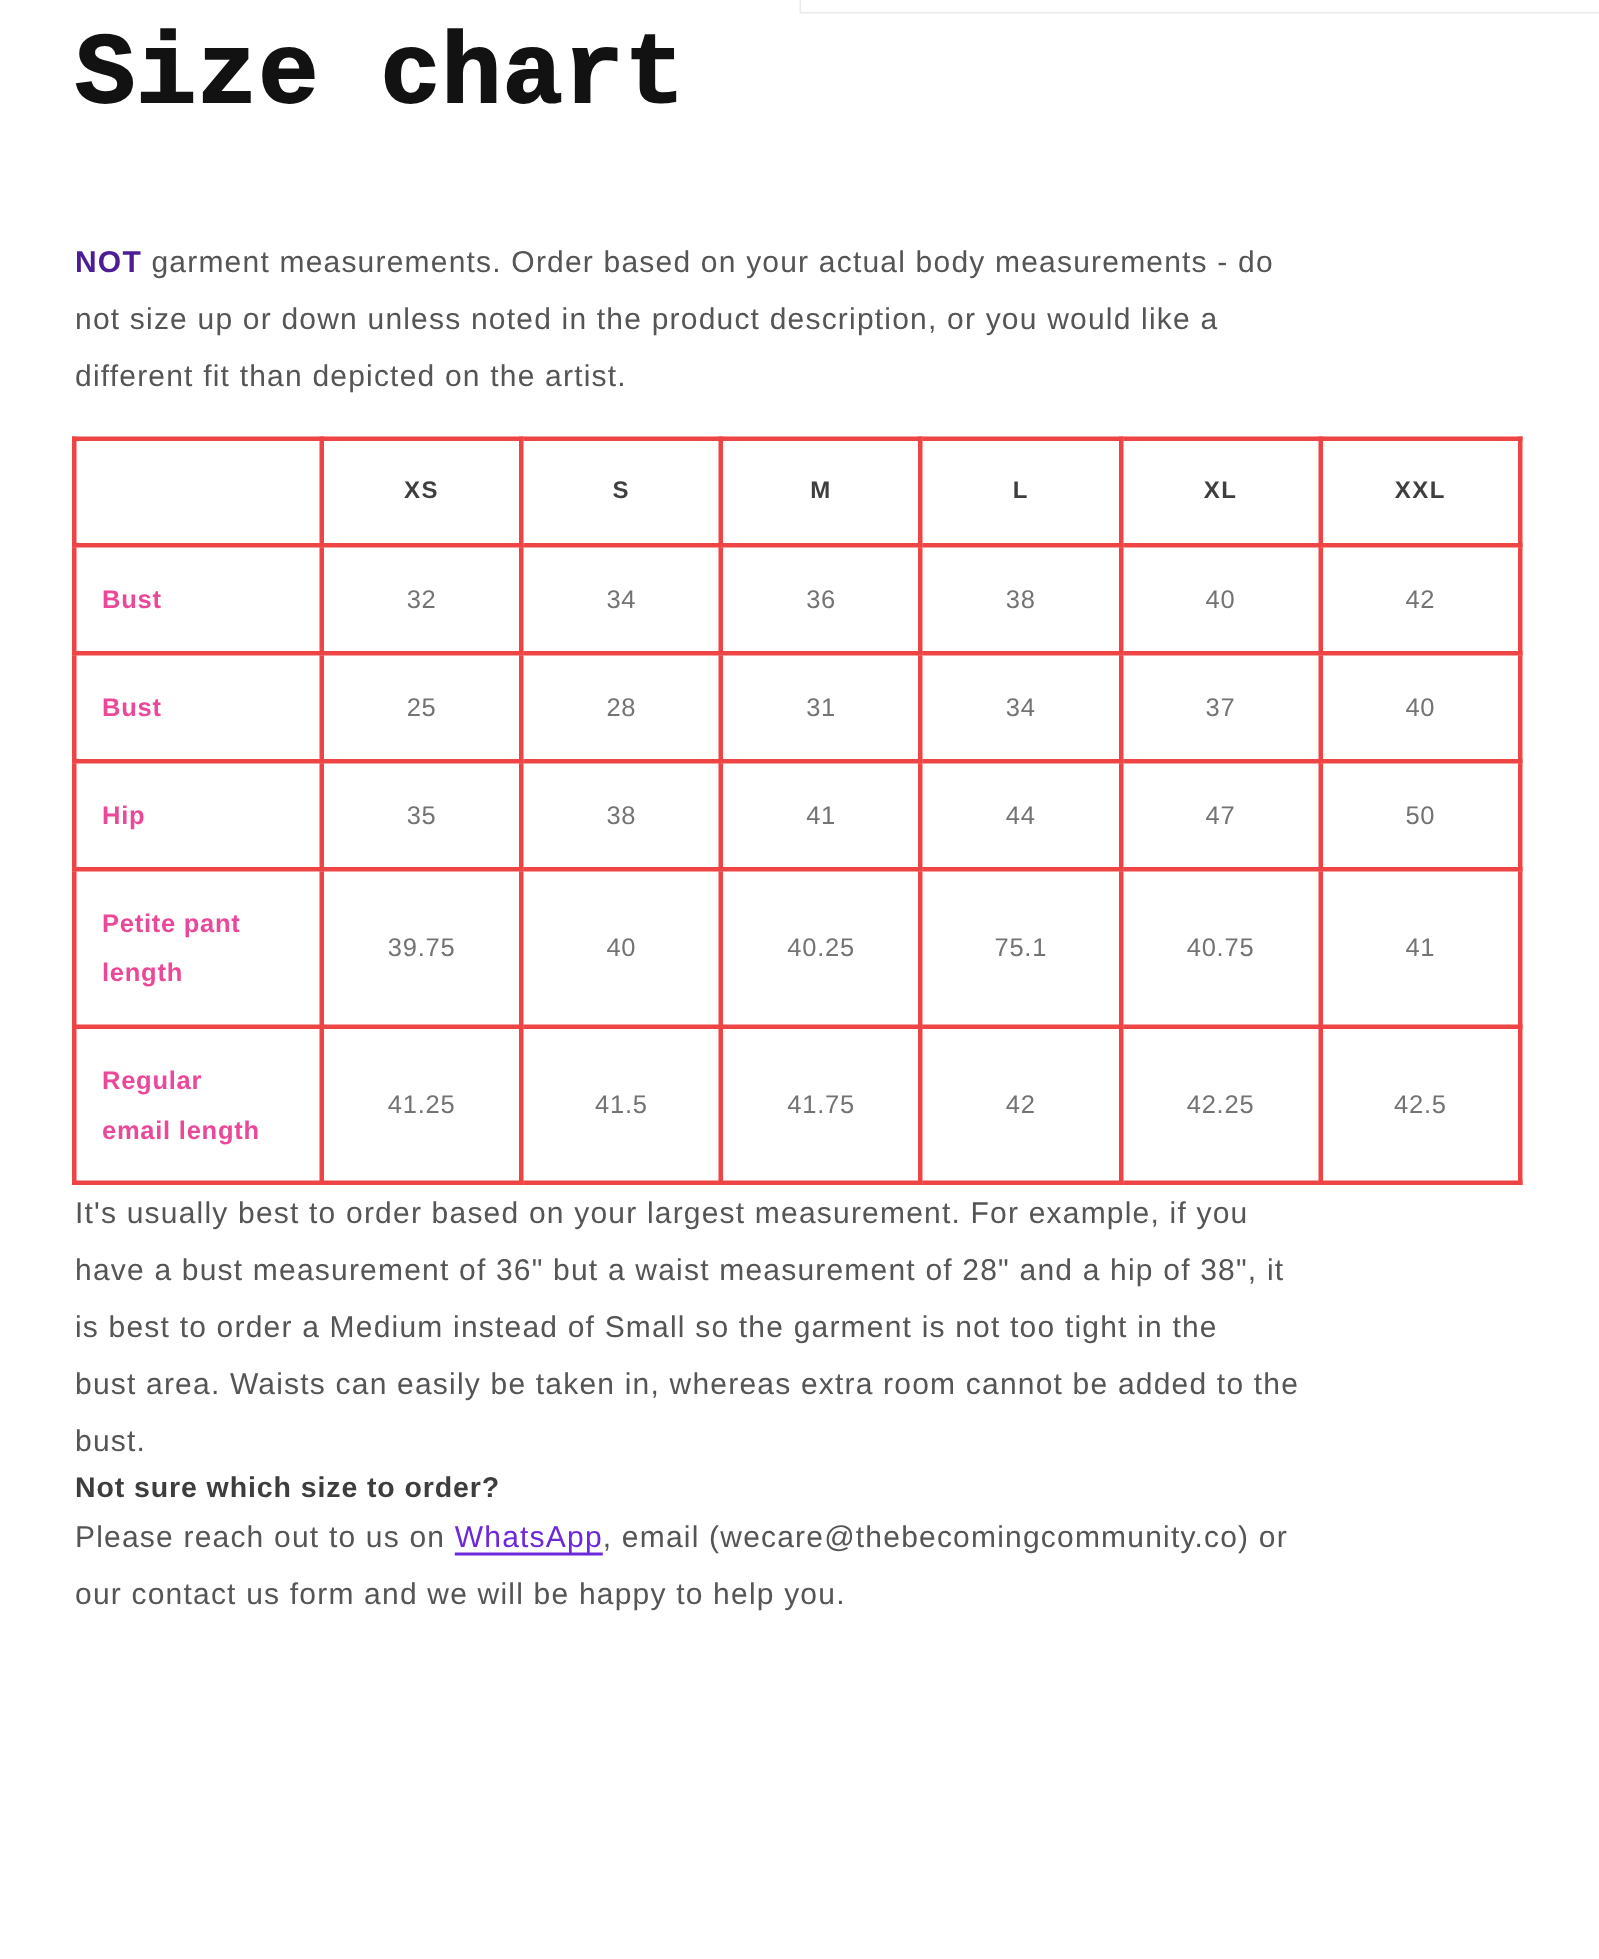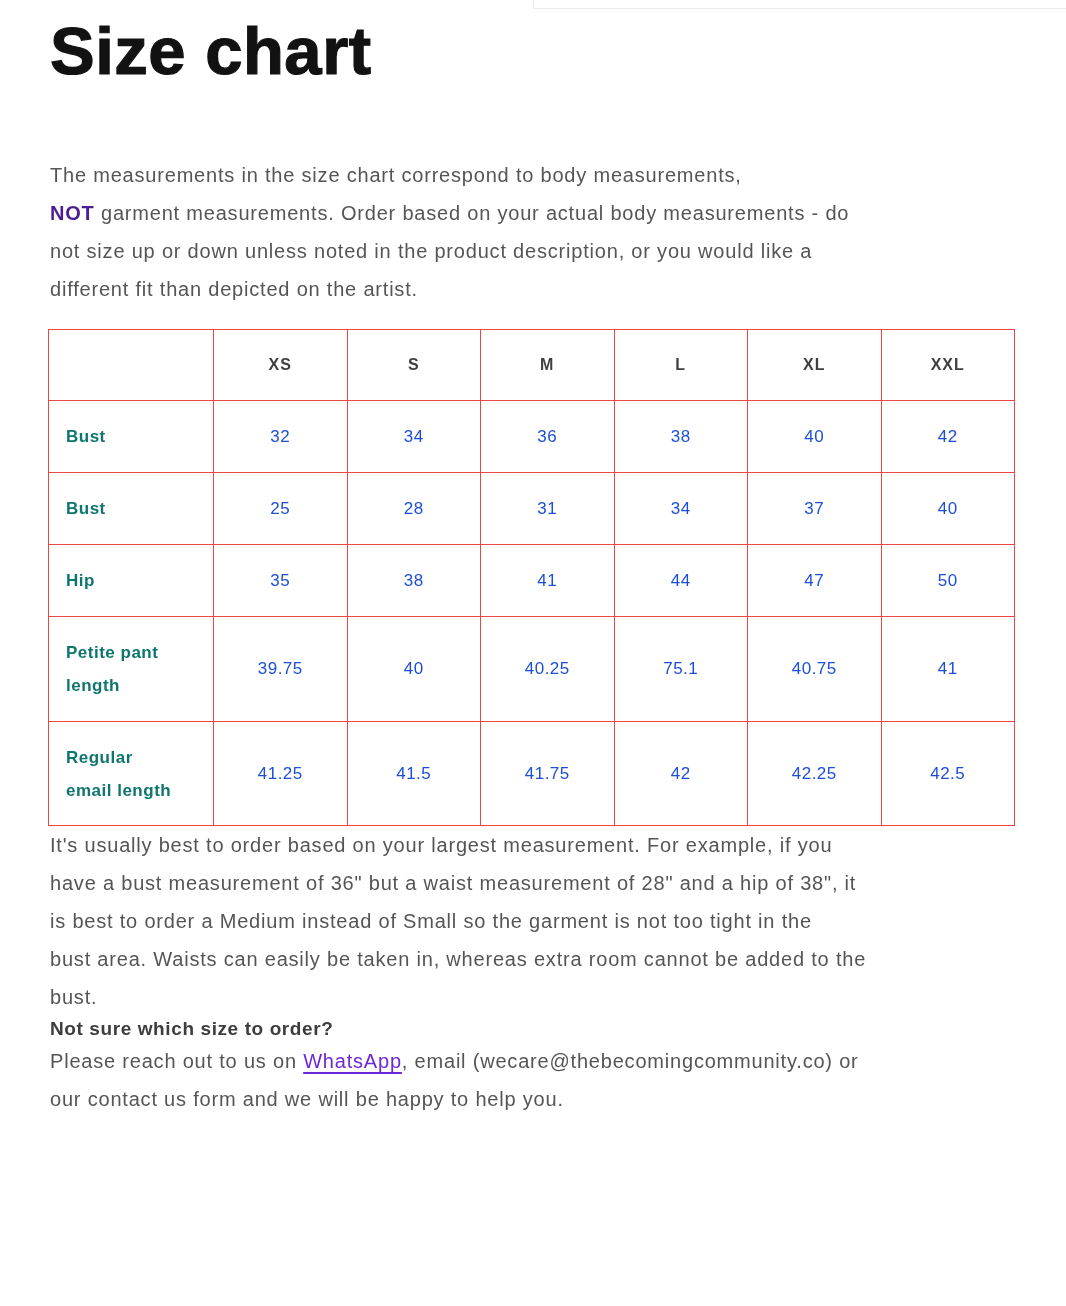--- a/index.html
+++ b/index.html
@@ -20,65 +20,66 @@
     border: 1px solid #ebebeb;
   }
   .page { padding: 0 50px; }
   h1.page-title {
     margin: 16px 0 0 0;
     font-size: 67px;
     line-height: 1.05;
     font-weight: 700;
     letter-spacing: 0.5px;
     color: #121212;
+    font-family: Liberation Mono, monospace;
     -webkit-text-stroke: 1.2px #121212;
   }
   p.body-text {
     font-size: 20px;
     line-height: 38px;
     letter-spacing: 0.8px;
     color: #555555;
     white-space: pre-line;
     margin: 0;
   }
   p.intro { margin-top: 70px; }
   p.intro strong, .bold-dark { color: #4c1d95; font-weight: 700; }
   table.size-table {
     border-collapse: collapse;
     table-layout: fixed;
     width: 967px;
     margin: 21px 0 0 -2px;
   }
   table.size-table th, table.size-table td {
-    border: 1px solid #ef4444;
+    border: 3px solid #ef4444;
     vertical-align: middle;
     padding: 0;
   }
   table.size-table thead tr { height: 71px; }
   tr.row-std { height: 72px; }
   tr.row-tall1 { height: 105px; }
   tr.row-tall2 { height: 104px; }
   table.size-table th {
     font-size: 16px;
     font-weight: 700;
     letter-spacing: 1px;
     color: #3f3f3f;
     text-align: center;
   }
   table.size-table td.value-cell {
     font-size: 17px;
     letter-spacing: 0.5px;
-    color: #1d4ed8;
+    color: #737373;
     text-align: center;
   }
   table.size-table td.row-label {
     font-size: 17px;
     font-weight: 700;
     letter-spacing: 0.5px;
-    color: #0f766e;
+    color: #ec4899;
     text-align: left;
     padding-left: 17px;
     white-space: pre-line;
     line-height: 33px;
   }
   h2.section-heading {
     font-size: 19px;
     line-height: 26px;
     font-weight: 700;
     letter-spacing: 0.6px;
@@ -97,22 +98,21 @@
 </style>
 </head>
 <body>
 
 <div class="cutoff-box"></div>
 
 <div class="page">
 
   <h1 class="page-title">Size chart</h1>
 
-  <p class="body-text intro"><span>The measurements in the size chart correspond to body measurements,
-</span><strong>NOT</strong><span> garment measurements. Order based on your actual body measurements - do
+  <p class="body-text intro"><strong>NOT</strong><span> garment measurements. Order based on your actual body measurements - do
 not size up or down unless noted in the product description, or you would like a
 different fit than depicted on the artist.</span></p>
 
   <table class="size-table">
     <colgroup>
       <col style="width:165px">
       <col>
         <col>
         <col>
         <col>

